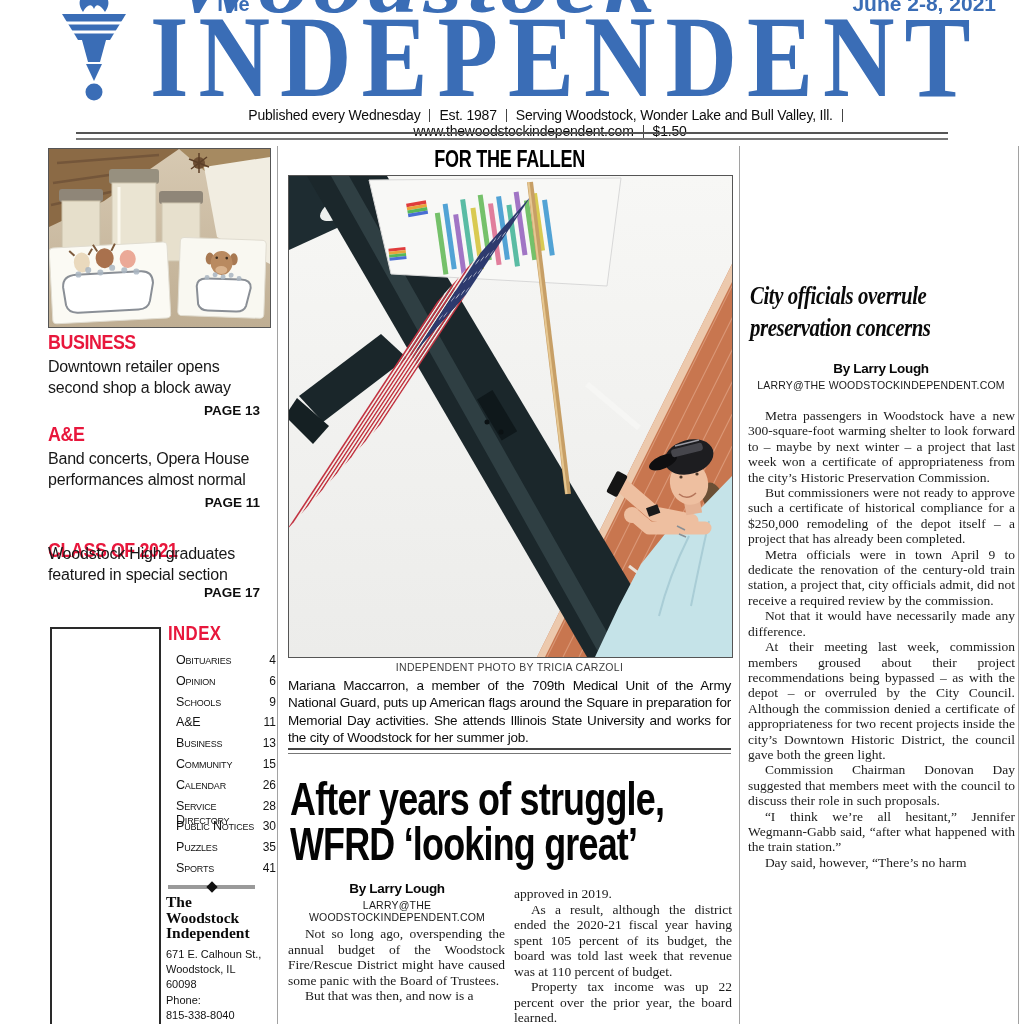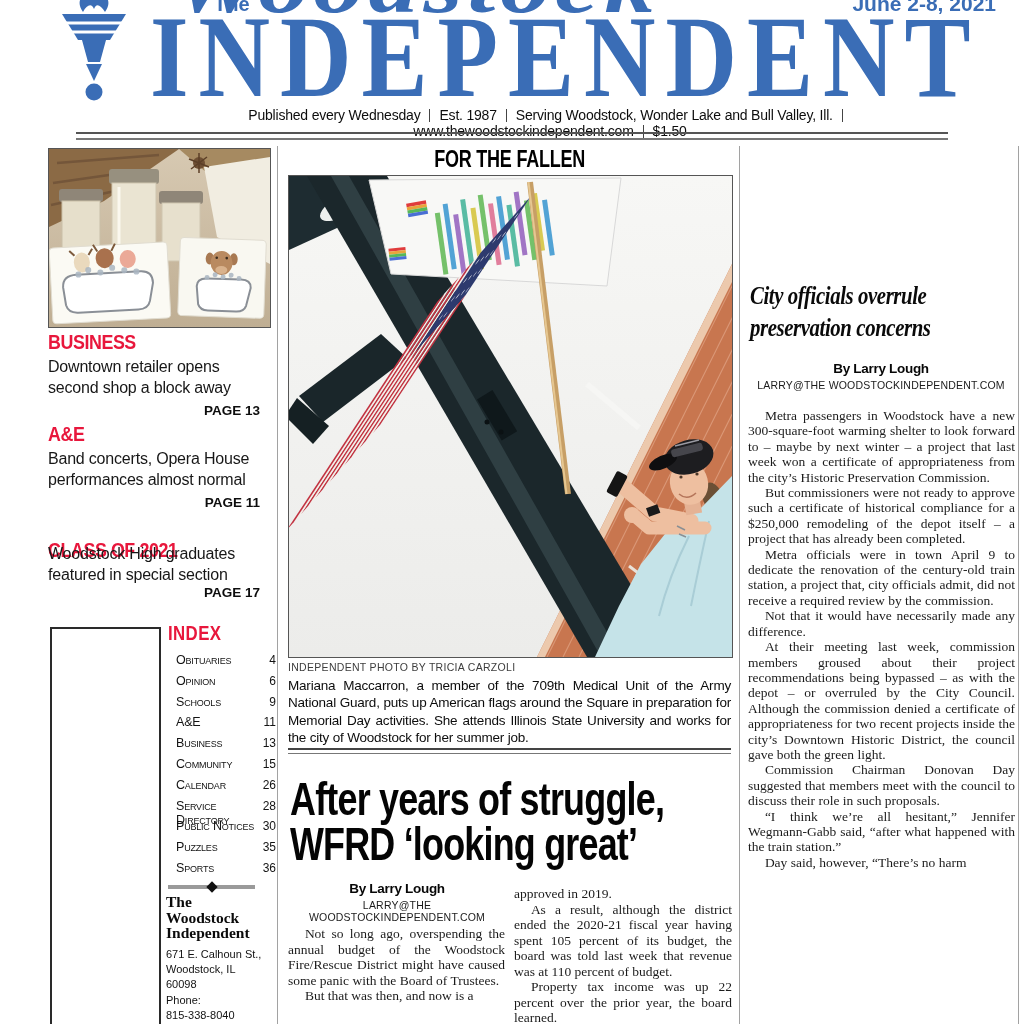--- a/index.html
+++ b/index.html
@@ -37,21 +37,21 @@
   .idx-page{font-size:12px;}
   .idx-div{height:4px;background:#9a9a9a;position:relative;}
   .idx-div .diamond{position:absolute;left:50%;top:50%;width:8px;height:8px;background:#111;
      transform:translate(-50%,-50%) rotate(45deg);}
   .pub-name{font-size:15.5px;line-height:15.5px;font-weight:bold;color:#0b0b0b;}
   .pub-addr{font-size:11px;line-height:15.2px;color:#121212;}
 
   
   .kicker{font-size:24px;font-weight:bold;letter-spacing:-0.3px;text-align:center;color:#000;}
   .photo-frame{border:1px solid #555;}
-  .credit{font-size:10.5px;letter-spacing:0.3px;color:#3d3d3d;text-align:left;}
+  .credit{font-size:10.5px;letter-spacing:0.3px;color:#3d3d3d;text-align:center;}
   .caption{font-size:13.5px;font-weight:normal;line-height:17.4px;letter-spacing:-0.2px;text-align:justify;color:#0c0c0c;}
   .mid-rule{height:3px;border-top:2px solid #444;border-bottom:1px solid #777;}
   .headline-xl{font-size:46px;line-height:45px;font-weight:bold;letter-spacing:-1px;color:#040404;}
   .byline{font-size:13.5px;font-weight:bold;text-align:center;letter-spacing:-0.3px;color:#070707;}
   .email{font-size:10.5px;text-align:center;letter-spacing:0.2px;color:#1a1a1a;}
   .bodycol{font-family:"Liberation Serif","DejaVu Serif",serif;font-size:13.5px;line-height:15.5px;
      text-align:justify;color:#1b1b1b;}
   .bodycol p{margin:0;text-indent:1.25em;}
   .bodycol p.no-ind{text-indent:0;}
 
@@ -206,21 +206,21 @@
     <div class="idx-row">
         <span class="idx-label">Public Notices</span>
         <span class="idx-page">30</span>
       </div>
     <div class="idx-row">
         <span class="idx-label">Puzzles</span>
         <span class="idx-page">35</span>
       </div>
     <div class="idx-row">
         <span class="idx-label">Sports</span>
-        <span class="idx-page">36</span>
+        <span class="idx-page">41</span>
       </div>
   </div>
   <div class="abs idx-div" style="left:168px;top:885px;width:87px;">
     <span class="diamond"></span>
   </div>
   <div class="abs pub-name serif pre" style="left:166px;top:894px;width:104px;">The
 Woodstock
 Independent</div>
   <div class="abs pub-addr pre" style="left:166px;top:947px;width:104px;">671 E. Calhoun St.,
 Woodstock, IL

